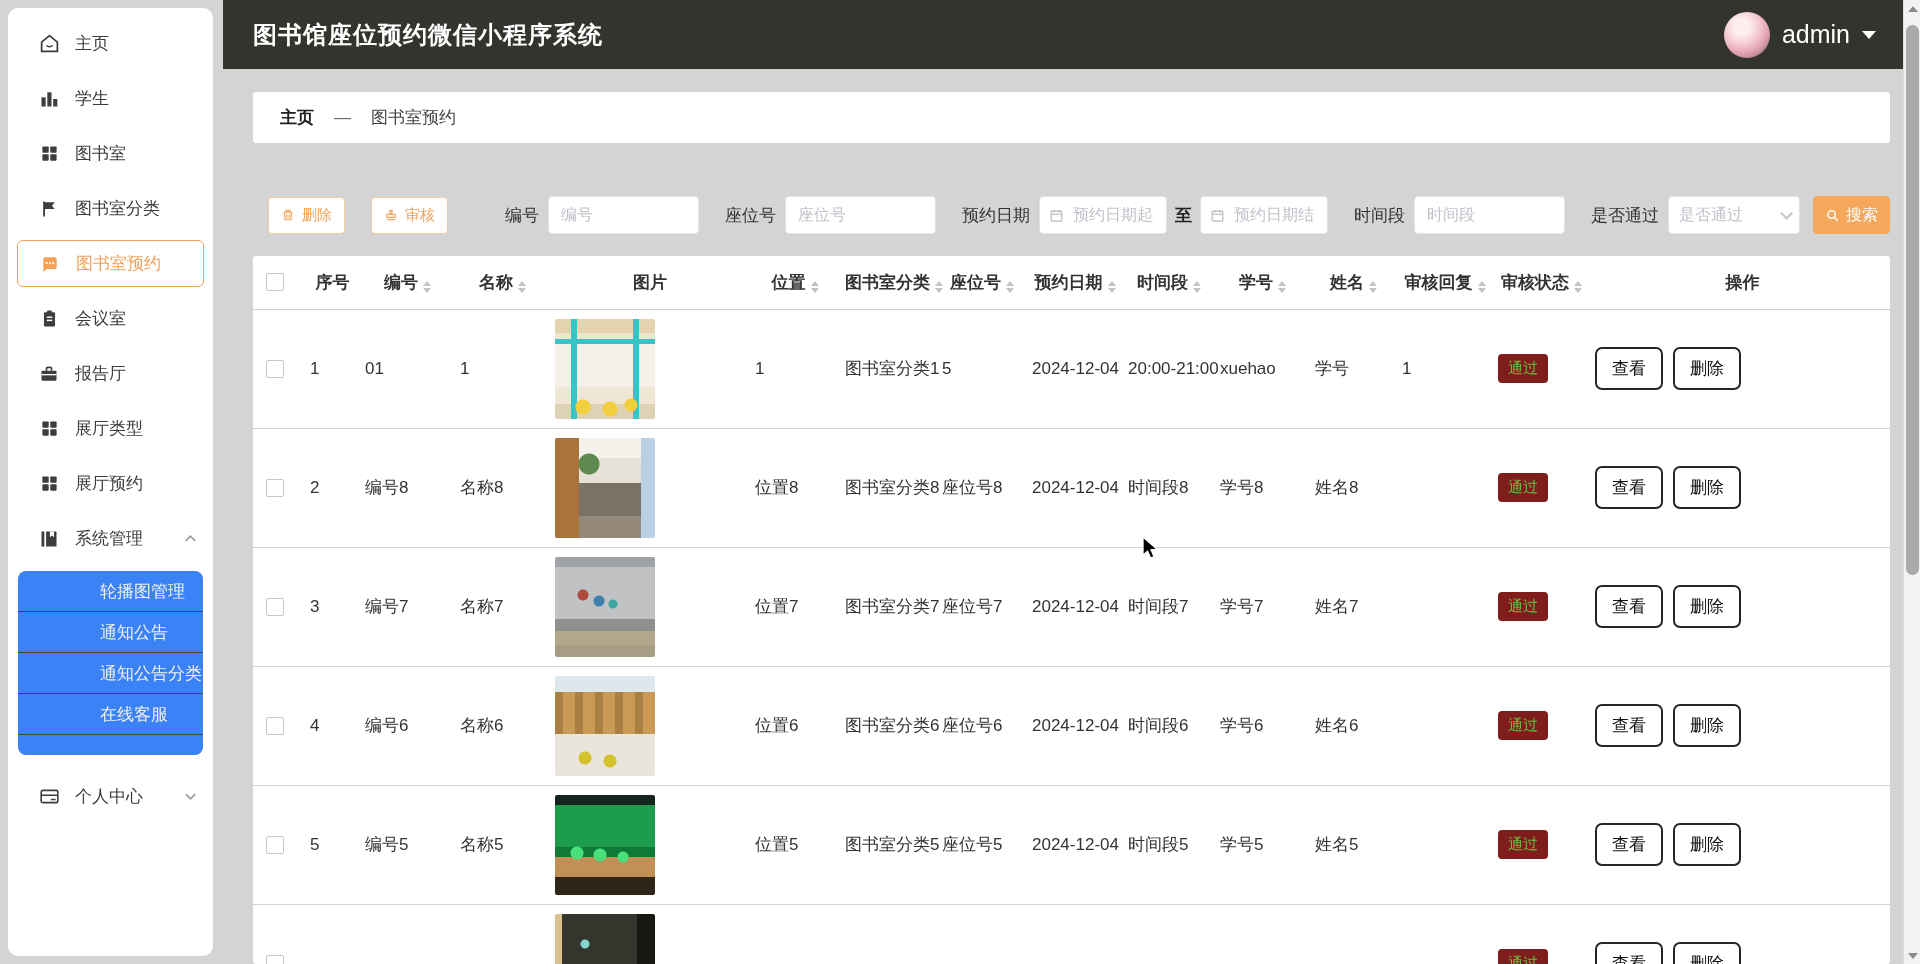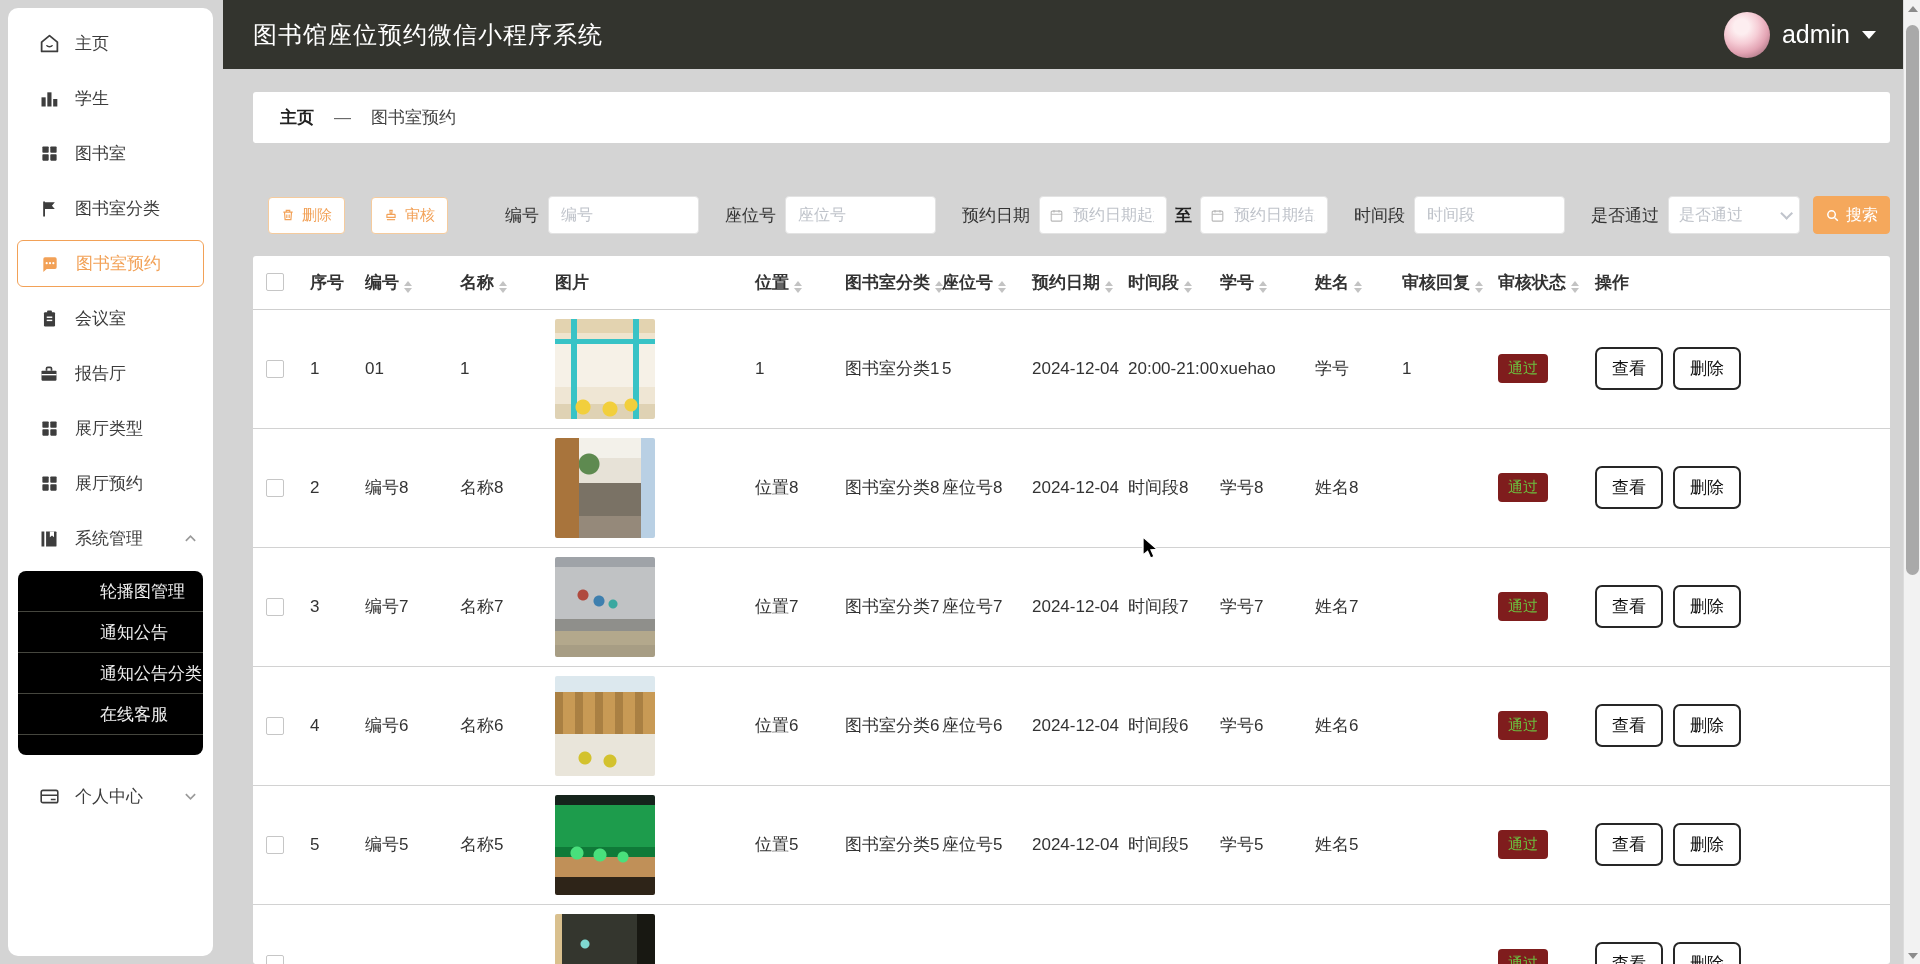--- a/index.html
+++ b/index.html
@@ -11,28 +11,28 @@
   #sidebar-nav{padding-top:8px}
   .side-item{display:flex;align-items:center;height:55px;padding-left:30px;cursor:pointer;
     font-size:17px;color:#3c3c3c}
   .side-item .sicon{width:22px;height:22px;display:flex;align-items:center;justify-content:center;
     color:#3d3d3d;margin-right:15px;flex:none}
   .side-item .slabel{white-space:nowrap}
   .side-item .chev{margin-left:auto;margin-right:16px;color:#9a9a9a;display:flex}
   .side-item.active{margin:4px 9px;padding-left:21px;height:47px;border:1px solid #f2a157;
     border-radius:6px;color:#f2a157}
   .side-item.active .sicon{color:#f2a157}
-  .submenu{margin:5px 10px 0 10px;background:#000000;border-radius:8px;padding-bottom:20px;overflow:hidden}
+  .submenu{margin:5px 10px 0 10px;background:#3b82f6;border-radius:8px;padding-bottom:20px;overflow:hidden}
   .sub-item{height:41px;line-height:41px;padding-left:82px;color:#efefef;font-size:17px;
     border-bottom:1px solid #45463e;cursor:pointer;white-space:nowrap}
   .side-item.footer{margin-top:14px}
   
   .topbar{position:absolute;left:223px;right:0;top:0;height:69px;background:#33342e;
     display:flex;align-items:center;padding:0 30px;z-index:1}
-  .topbar h1{color:#fff;font-size:24px;font-weight:normal;letter-spacing:1px}
+  .topbar h1{color:#fff;font-size:24px;font-weight:bold;letter-spacing:1px}
   .usermenu{margin-left:auto;display:flex;align-items:center;gap:12px;padding-right:14px;cursor:pointer}
   .avatar{width:46px;height:46px;border-radius:50%;flex:none;
     background:radial-gradient(circle at 38% 32%,#fdeef0 0 18%,#f6cdd6 40%,#e3a4b4 62%,#9c6a77 90%)}
   .uname{color:#fff;font-size:25px}
   .caret-down{width:0;height:0;border-left:7px solid transparent;border-right:7px solid transparent;
     border-top:8px solid #fff}
   
   .content{position:absolute;left:223px;top:69px;right:17px;bottom:0;overflow:hidden}
   .card{background:#fff;border-radius:3px}
   .breadcrumb{margin:23px 13px 0 30px;height:51px;display:flex;align-items:center;
@@ -60,21 +60,21 @@
     display:flex;align-items:center;padding:0 10px;cursor:pointer}
   .select .ph{color:#bfc3ca;font-size:16px;flex:1}
   .select .sel-chev{width:9px;height:9px;border-right:2px solid #c0c4cc;border-bottom:2px solid #c0c4cc;
     transform:rotate(45deg) translateY(-3px)}
   .btn-search{display:inline-flex;align-items:center;gap:6px;height:38px;padding:0 11px;
     margin-left:13px;background:#f5a85c;border:1px solid #f5a85c;border-radius:4px;color:#fff;
     font-size:16px;cursor:pointer;font-family:inherit}
   
   .table-card{margin:22px 13px 0 30px;height:708px;overflow:hidden}
   table{width:1637px;table-layout:fixed;border-collapse:collapse}
-  thead th{height:53px;font-size:17px;font-weight:bold;color:#333;text-align:left;
+  thead th{height:53px;font-size:17px;font-weight:bold;color:#333;text-align:center;
     vertical-align:middle;border-bottom:1px solid #cfcfcf;padding-left:10px;white-space:nowrap}
   tbody td{height:119px;font-size:17px;color:#333;vertical-align:middle;
     border-bottom:1px solid #d2d2d2;padding-left:10px;white-space:nowrap}
   th.col-check,td.col-check{padding-left:13px}
   .checkbox{width:18px;height:18px;border:1px solid #c6c6c6;border-radius:2px;background:#fff;cursor:pointer}
   .sort{display:inline-flex;flex-direction:column;gap:2px;margin-left:5px;vertical-align:2px;cursor:pointer}
   .sort i{width:0;height:0;border-left:4px solid transparent;border-right:4px solid transparent}
   .sort .u{border-bottom:5px solid #c3c3c3}
   .sort .d{border-top:5px solid #c3c3c3}
   .badge{display:inline-block;padding:5px 10px;background:#7f1d1d;color:#6cbf3f;

